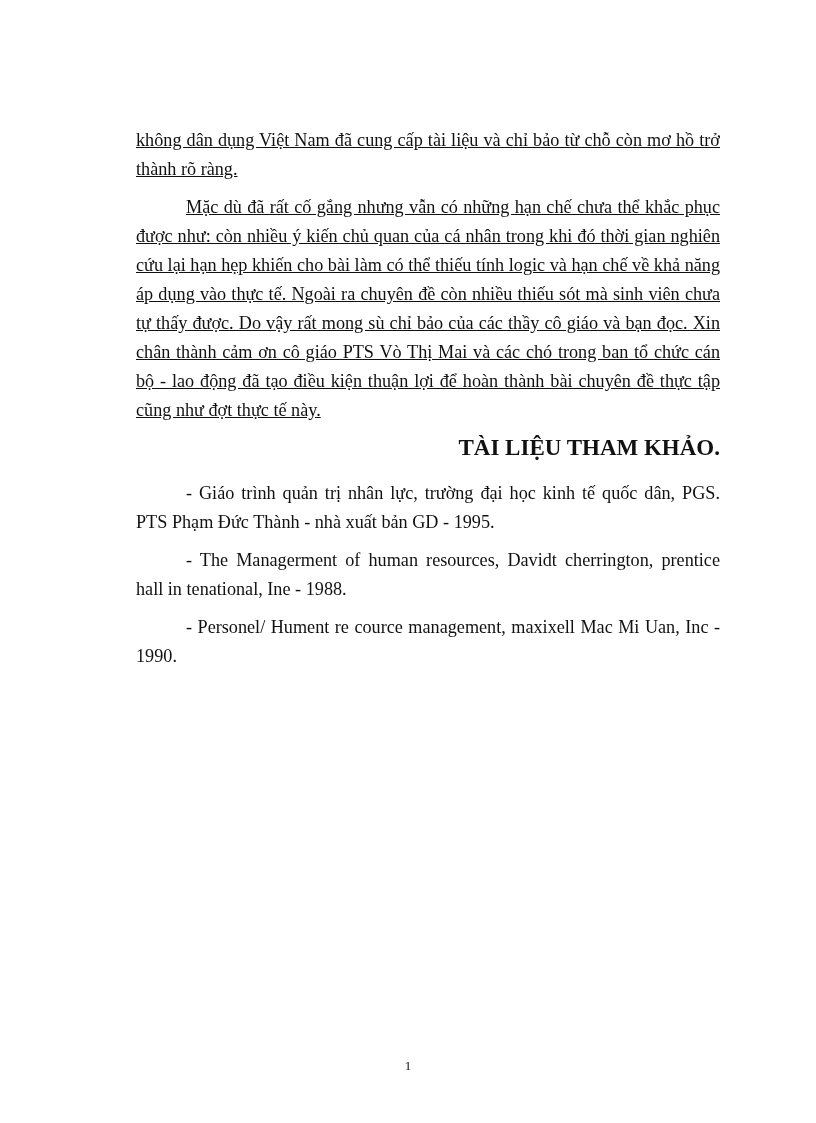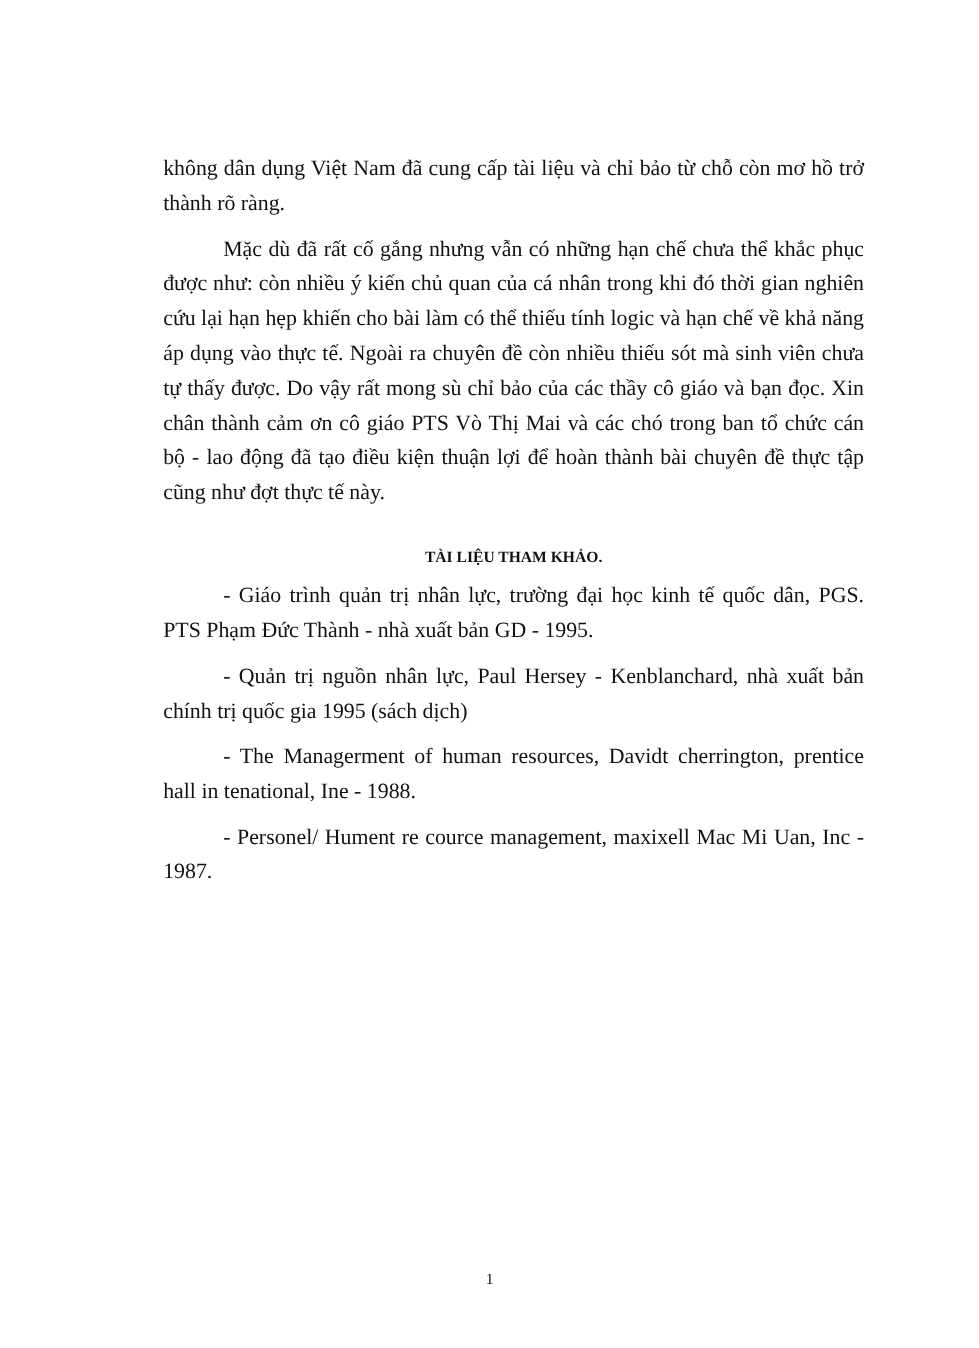--- a/index.html
+++ b/index.html
@@ -19,57 +19,57 @@
       position: absolute;
       left: 136px;
       top: 126px;
       width: 584px;
     }
     .para {
       font-size: 18.2px;
       line-height: 29px;
       text-align: justify;
       margin: 0;
+      text-decoration: underline;
     }
     .para.indent {
       text-indent: 50px;
     }
     .gap-s { margin-top: 9px; }
     .heading {
-      font-size: 13px;
+      font-size: 23px;
       font-weight: bold;
-      text-align: center;
+      text-align: right;
       line-height: 29px;
-      margin: 24px 0 4px 0;
+      margin: 8px 0 4px 0;
     }
     .ref {
       font-size: 18.2px;
       line-height: 29px;
       text-align: justify;
       text-indent: 50px;
       margin: 9px 0 0 0;
     }
-    .ref.first { margin-top: 4px; }
+    .ref.first { margin-top: 17px; }
     .page-number {
       position: absolute;
       left: 0;
       width: 816px;
       top: 1058px;
       text-align: center;
       font-size: 13px;
     }
   </style>
 </head>
 <body>
 
 <div class="page">
   <p class="para">không dân dụng Việt Nam  đã cung cấp tài liệu  và chỉ bảo từ chỗ còn mơ hồ trở thành rõ ràng.</p>
   <p class="para indent gap-s">Mặc dù đã rất cố gắng nhưng vẫn có những hạn chế chưa thể khắc phục được như: còn nhiều ý kiến  chủ quan của cá nhân trong khi  đó thời gian nghiên  cứu lại  hạn hẹp khiến  cho bài làm  có thể thiếu  tính logic và hạn chế về khả năng áp dụng vào thực tế. Ngoài ra chuyên đề còn nhiều  thiếu sót mà sinh viên chưa tự thấy được. Do vậy rất mong sù chỉ bảo của các thầy cô giáo và bạn đọc. Xin chân thành cảm ơn cô giáo PTS Vò Thị Mai và các chó trong ban tổ chức cán bộ - lao động đã tạo điều kiện thuận lợi để hoàn thành bài chuyên đề thực tập cũng như đợt thực tế này.</p>
 
   <div class="heading">TÀI LIỆU THAM KHẢO.</div>
 
   <p class="ref first">- Giáo trình quản trị nhân lực, trường đại học kinh  tế quốc dân, PGS. PTS Phạm Đức Thành - nhà xuất bản GD - 1995.</p>
-  <p class="ref">- Quản trị nguồn nhân lực, Paul Hersey - Kenblanchard, nhà xuất bản chính trị  quốc gia 1995  (sách dịch)</p>
   <p class="ref">- The Managerment of human resources, Davidt cherrington, prentice hall  in tenational,  Ine - 1988.</p>
-  <p class="ref">- Personel/ Hument  re cource management,  maxixell  Mac Mi Uan, Inc - 1987.</p>
+  <p class="ref">- Personel/ Hument  re cource management,  maxixell  Mac Mi Uan, Inc - 1990.</p>
 </div>
 
 <div class="page-number">1</div>
 
 </body></html>

